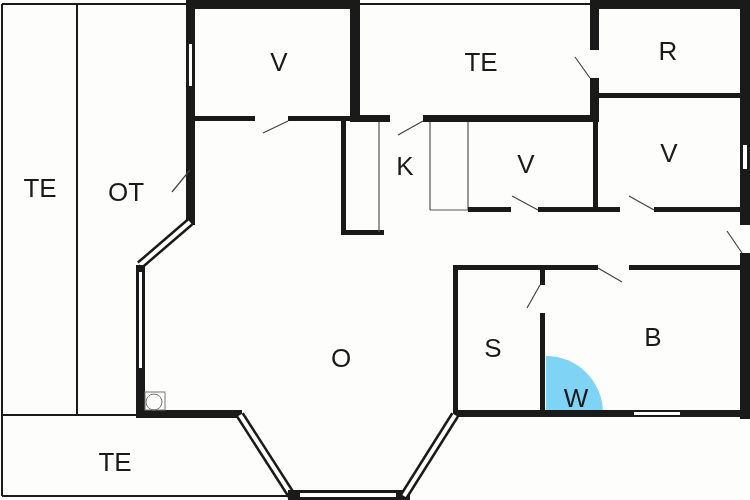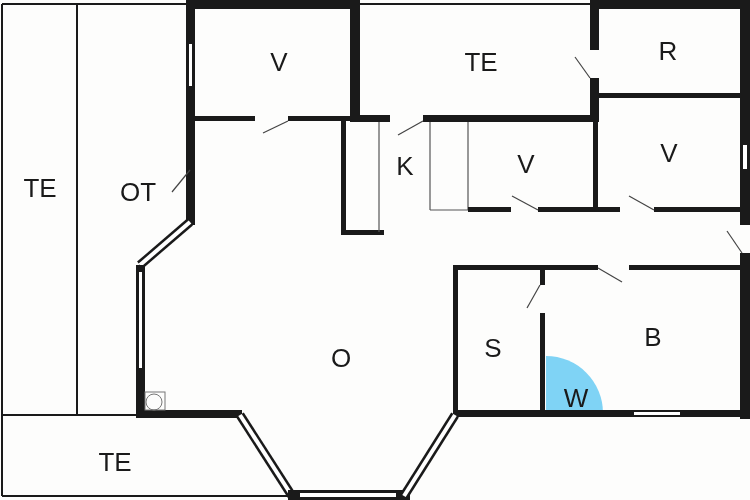--- a/index.html
+++ b/index.html
@@ -113,21 +113,21 @@
     <line class="door-swing" x1="590" y1="78" x2="575" y2="57"></line>
     <line class="door-swing" x1="538" y1="210" x2="512" y2="196"></line>
     <line class="door-swing" x1="654" y1="210" x2="629" y2="196"></line>
     <line class="door-swing" x1="742" y1="253" x2="727" y2="231"></line>
     <line class="door-swing" x1="598" y1="268" x2="622" y2="282"></line>
     <line class="door-swing" x1="540" y1="285" x2="527" y2="308"></line>
   </g>
 </svg>
 
 <div class="label" style="left:40px;top:188px;">TE</div>
-<div class="label" style="left:138px;top:192px;text-align:center;">OT</div>
+<div class="label" style="left:126px;top:192px;text-align:center;">OT</div>
 <div class="label" style="left:279px;top:62px;">V</div>
 <div class="label" style="left:481px;top:62px;">TE</div>
 <div class="label" style="left:668px;top:51px;">R</div>
 <div class="label" style="left:405px;top:166px;">K</div>
 <div class="label" style="left:526px;top:164px;">V</div>
 <div class="label" style="left:669px;top:153px;">V</div>
 <div class="label" style="left:341px;top:358px;">O</div>
 <div class="label" style="left:493px;top:348px;">S</div>
 <div class="label" style="left:653px;top:337px;">B</div>
 <div class="label" style="left:576px;top:398px;">W</div>

